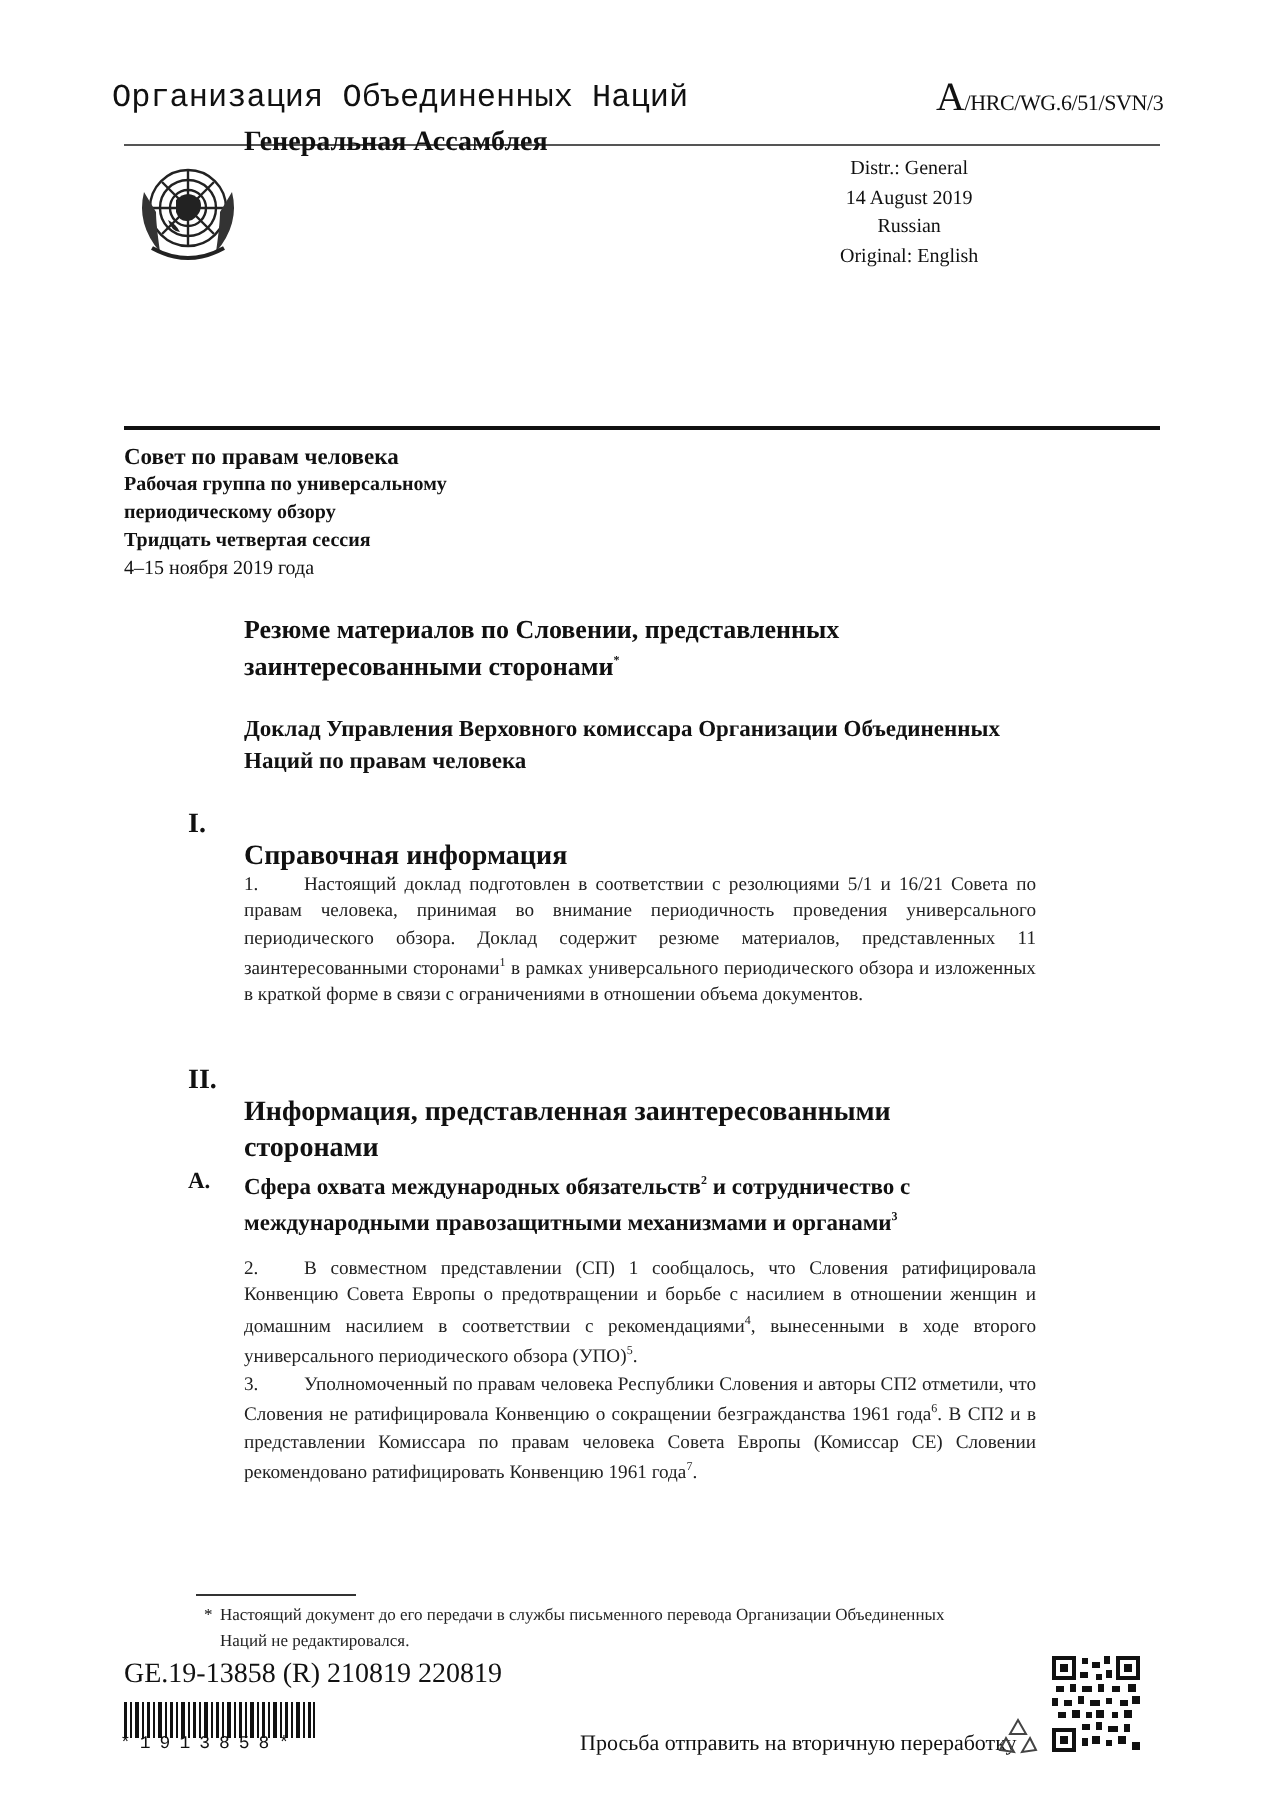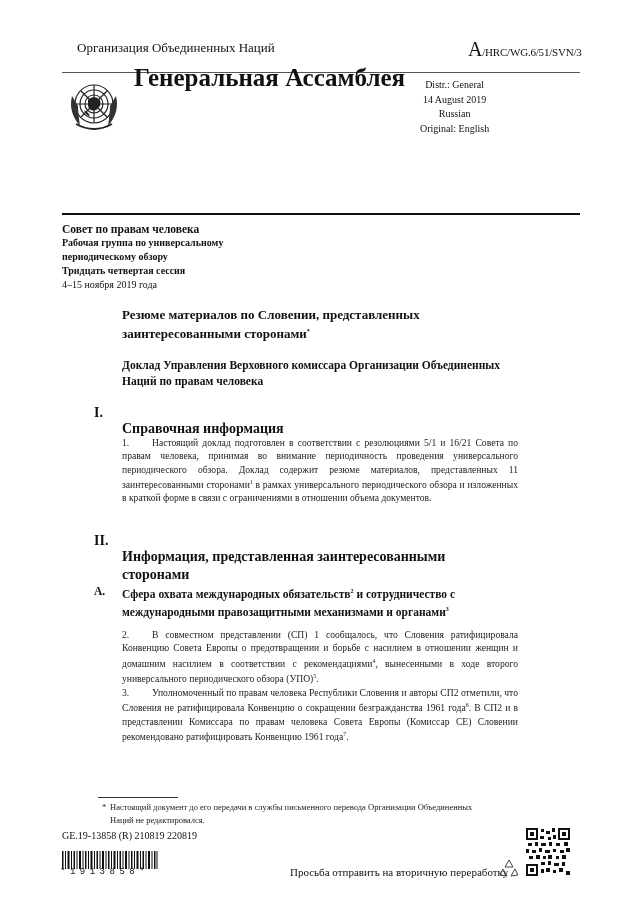--- a/index.html
+++ b/index.html
@@ -1,24 +1,24 @@
 <!DOCTYPE html>
 <html><head>
 <meta charset="utf-8">
 <style>
   html, body { margin:0; padding:0; background:#fff; }
   body { width:640px; height:905px; position:relative; overflow:hidden;
          font-family:"Liberation Serif", serif; color:#111; }
   .abs { position:absolute; }
-  .hdr-org { left:77px; top:40px; font-size:13px; }
+  .hdr-org { left:56px; top:40px; font-size:16px;font-family:Liberation Mono, monospace; }
   .hdr-sym { left:468px; top:38px; font-size:11px; letter-spacing:-0.2px; }
   .hdr-sym .big { font-size:20px; }
   .rule1 { left:62px; top:72px; width:518px; height:1px; background:#555; }
   .logo { left:62px; top:74px; width:64px; height:64px; }
-  .ga-title { left:134px; top:64px; font-size:25px; font-weight:bold; }
+  .ga-title { left:122px; top:64px; font-size:14px; font-weight:bold; }
   .distr { left:420px; top:78px; font-size:10px; line-height:14.5px;text-align:center; }
   .rule2 { left:62px; top:213px; width:518px; height:2px; background:#111; }
   .council { left:62px; top:222px; font-size:11px; line-height:14px; }
   .council .l1 { font-weight:bold; font-size:11.5px; }
   .council .b { font-weight:bold; font-size:10px; }
   .council .n { font-size:10px; }
   .doc-title { left:122px; top:306px; font-size:13px; font-weight:bold; line-height:17px; width:380px; }
   .doc-sub { left:122px; top:357px; font-size:11.5px; font-weight:bold; line-height:16px; width:380px; }
   .sec { font-size:14px; font-weight:bold; line-height:18px; }
   .sec .num { position:absolute; left:0; }
@@ -30,21 +30,21 @@
   .subsec .txt { position:absolute; left:28px; width:400px; }
   .para { left:122px; width:396px; font-size:9.6px; line-height:13.3px; text-align:justify; color:#222; }
   .para .pn { display:inline-block; width:30px; }
   .p1 { top:436px; }
   .p2 { top:628px; }
   .p3 { top:686px; }
   sup { font-size:6px; }
   .fn-rule { left:98px; top:797px; width:80px; height:1px; background:#333; }
   .fn { left:110px; top:801px; font-size:8.5px; line-height:12.5px; width:380px; color:#222; }
   .fn .mark { position:absolute; left:-8px; }
-  .job { left:62px; top:830px; font-size:10px; }
+  .job { left:62px; top:830px; font-size:14px; }
   .barcode { left:62px; top:851px; width:96px; height:18px; }
   .barnum { left:60px; top:867px; font-size:9px; letter-spacing:4.5px; font-family:"Liberation Mono", monospace; }
   .recycle-txt { left:290px; top:866px; font-size:11px; }
   .recycle-icon { left:498px; top:857px; width:22px; height:22px; }
   .qr { left:526px; top:828px; width:44px; height:48px; }
 </style>
 </head>
 <body>
 
 <div class="abs hdr-org">Организация Объединенных Наций</div>

